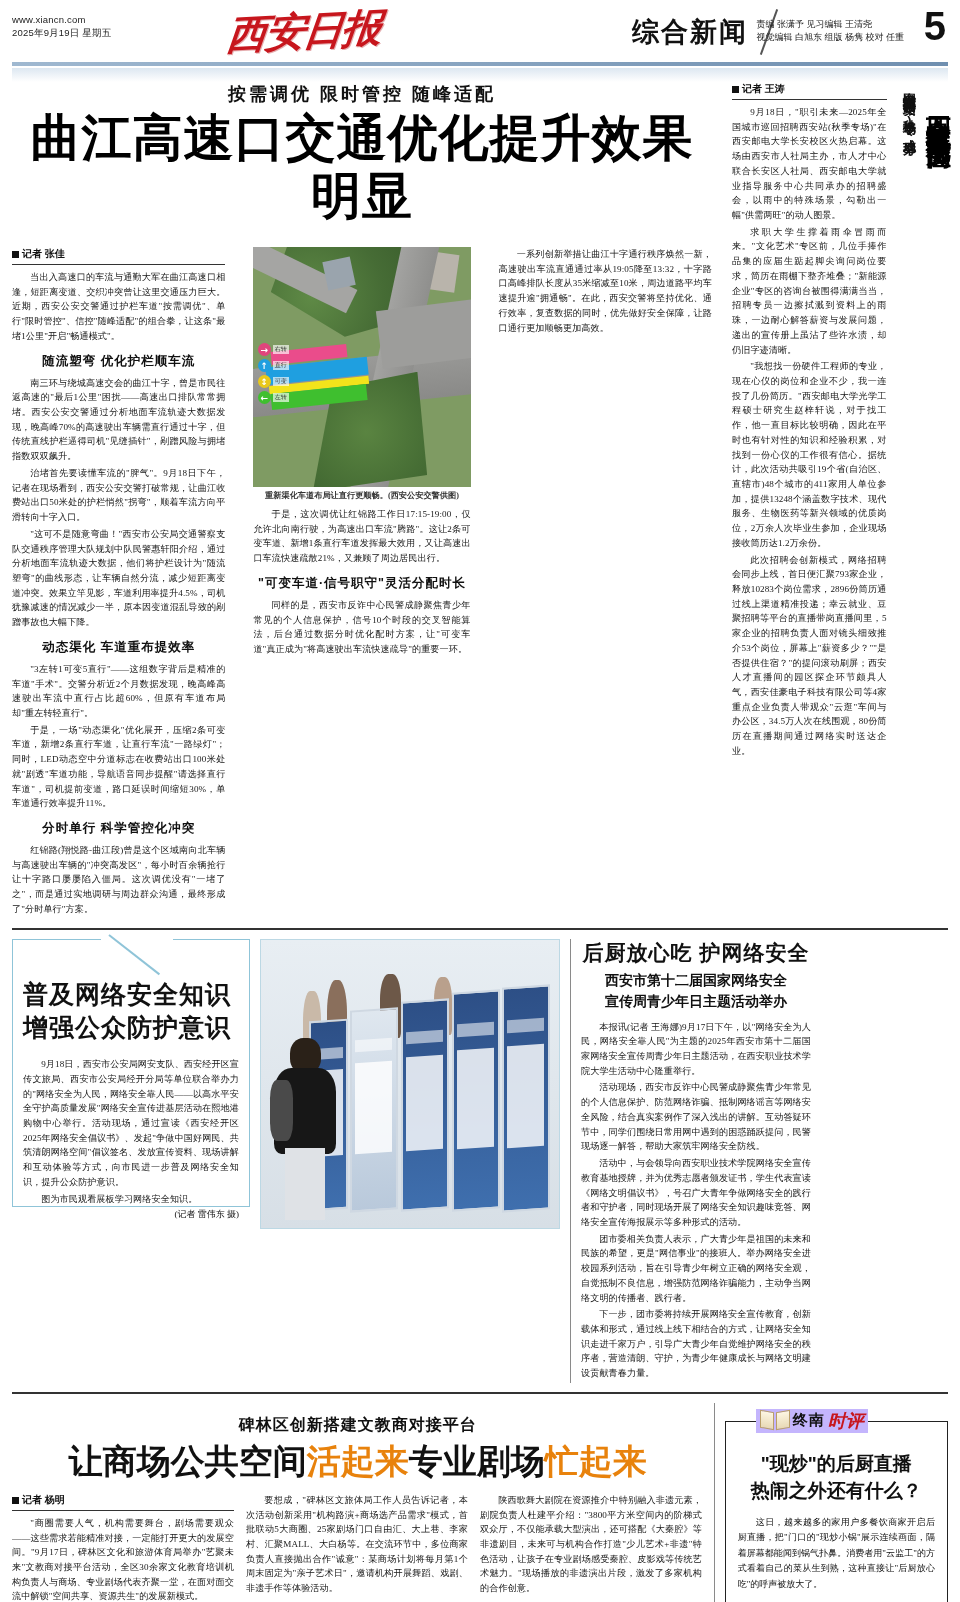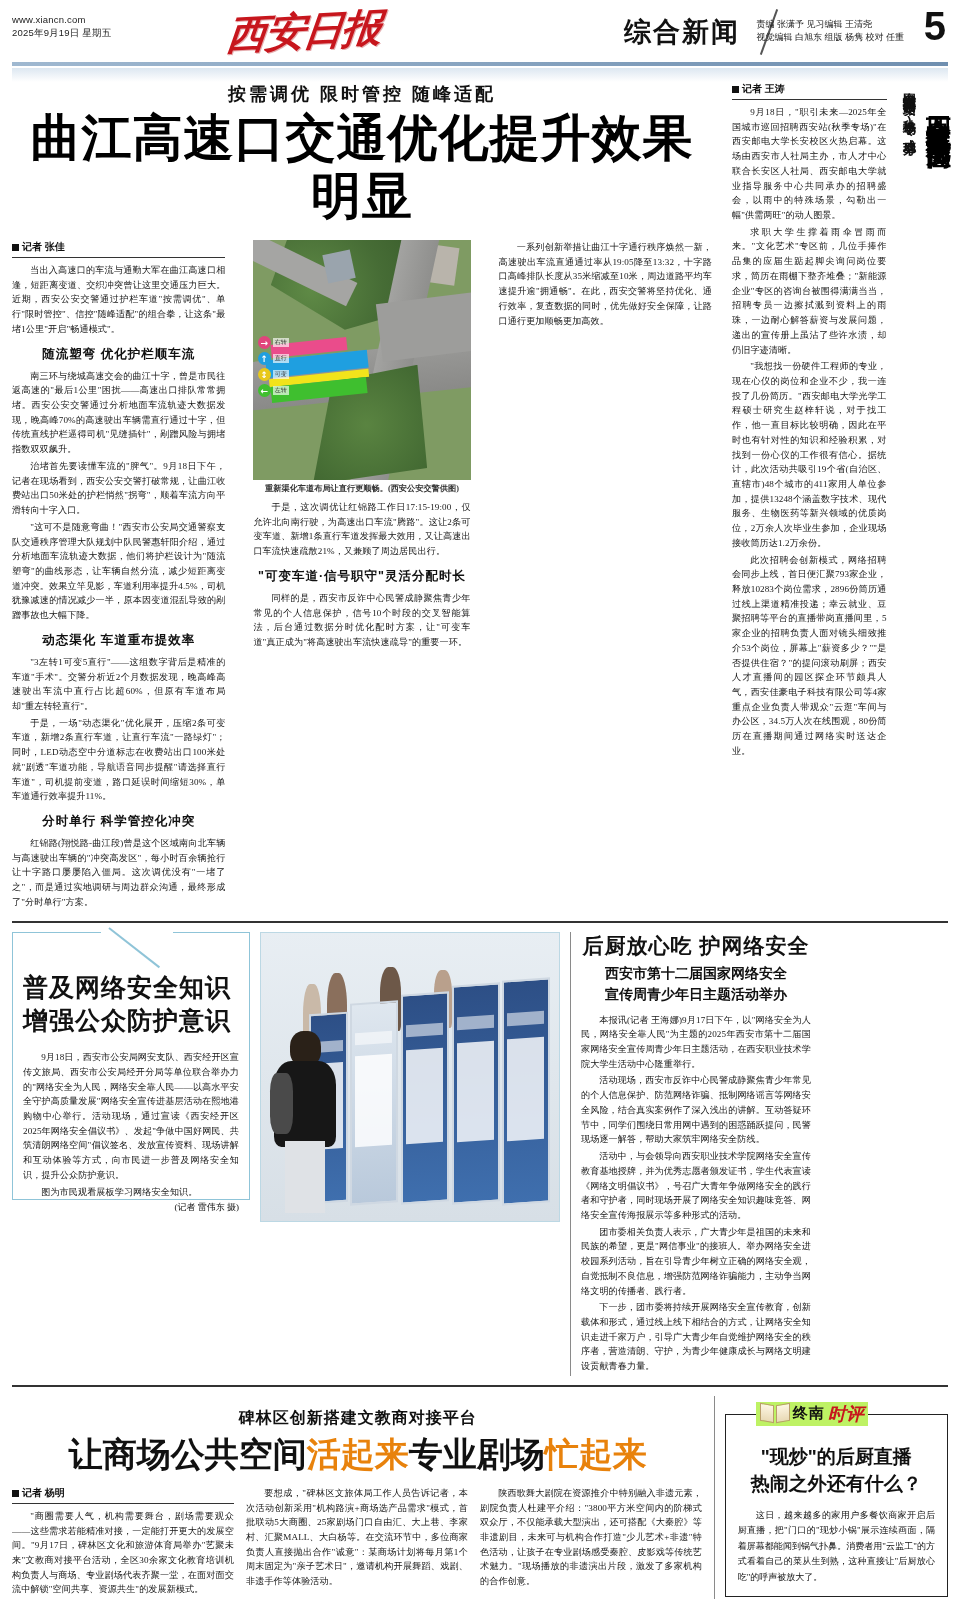--- a/index.html
+++ b/index.html
@@ -28,21 +28,21 @@
     display:flex; align-items:center; justify-content:center;
     font-family:"Liberation Serif", serif;
     font-size:40px; font-weight:bold; font-style:italic;
     color:#c7161d;
     letter-spacing:-2px;
     transform:skewX(-9deg) rotate(-3deg);
     text-shadow:1px 1px 0 rgba(180,20,25,.35);
   }
   .mh-mid { flex:1; position:relative; height:62px; }
   .mh-section {
-    position:absolute; right:208px; top:14px;
+    position:absolute; right:200px; top:14px;
     font-family:"Liberation Sans", sans-serif;
     font-size:27px; font-weight:bold; letter-spacing:2px; color:#111;
   }
   .mh-slash {
     position:absolute; right:178px; top:8px; width:2px; height:48px;
     background:#555; transform:rotate(20deg);
   }
   .mh-credits {
     position:absolute; right:44px; top:18px;
     font-family:"Liberation Sans", sans-serif;
@@ -76,21 +76,21 @@
   .caption { font-size:8.2px; text-align:center; color:#333; margin-top:3px;font-weight:bold; }
   .a1-kicker {
     text-align:center; font-family:"Liberation Sans", sans-serif;
     font-size:18px; font-weight:bold; letter-spacing:3px; color:#111;
   }
   .a1-head {
     text-align:center; font-family:"Liberation Sans", sans-serif;
     font-size:50px; font-weight:bold; letter-spacing:1px; color:#000;
     line-height:1.15; margin-top:4px;
   }
-  .a1-cols { display:flex; gap:28px; margin-top:15px; }
+  .a1-cols { display:flex; gap:28px; margin-top:22px; }
   .a1-c1 { width:228px; }
   .a1-c2 { width:232px; }
   .a1-c3 { width:228px; }
   .a1-photo {
     width:100%; height:240px; position:relative; overflow:hidden;
     background:#6e8a5a;
   }
 
   
   .aerial { position:absolute; inset:0; background:#7f9b63; }
@@ -208,21 +208,21 @@
     text-align:center; font-family:"Liberation Sans", sans-serif;
     font-size:34px; font-weight:bold; letter-spacing:0px; margin-top:3px;
   }
   .a4-head .hl { color:#e8820c; }
   .a4-cols { display:flex; gap:12px; margin-top:8px; }
   .a4-cols > div { width:222px; }
 
   
   .cmt { margin-top:14px; border:1.5px solid #222; padding:14px 12px 10px 12px; position:relative; }
   .cmt-banner {
-    position:absolute; left:30px; top:-13px; background:#bef264; padding:0 4px;
+    position:absolute; left:30px; top:-13px; background:#c4b5fd; padding:0 4px;
     display:flex; align-items:center; gap:3px;
   }
   .book { width:30px; height:20px; position:relative; }
   .book .pg { position:absolute; width:14px; height:18px; background:linear-gradient(#fdf6e3,#e8d9b5); border:1px solid #b99e6a; }
   .book .pgL { left:0; transform:skewY(10deg); }
   .book .pgR { right:0; transform:skewY(-10deg); }
   .cmt-b1 { font-family:"Liberation Sans", sans-serif; font-size:15px; font-weight:bold; color:#111; letter-spacing:1px;}
   .cmt-b2 { font-family:"Liberation Serif", serif; font-size:18px; font-weight:bold; font-style:italic; color:#c7161d; }
   .cmt-head {
     text-align:center; font-family:"Liberation Sans", sans-serif;

